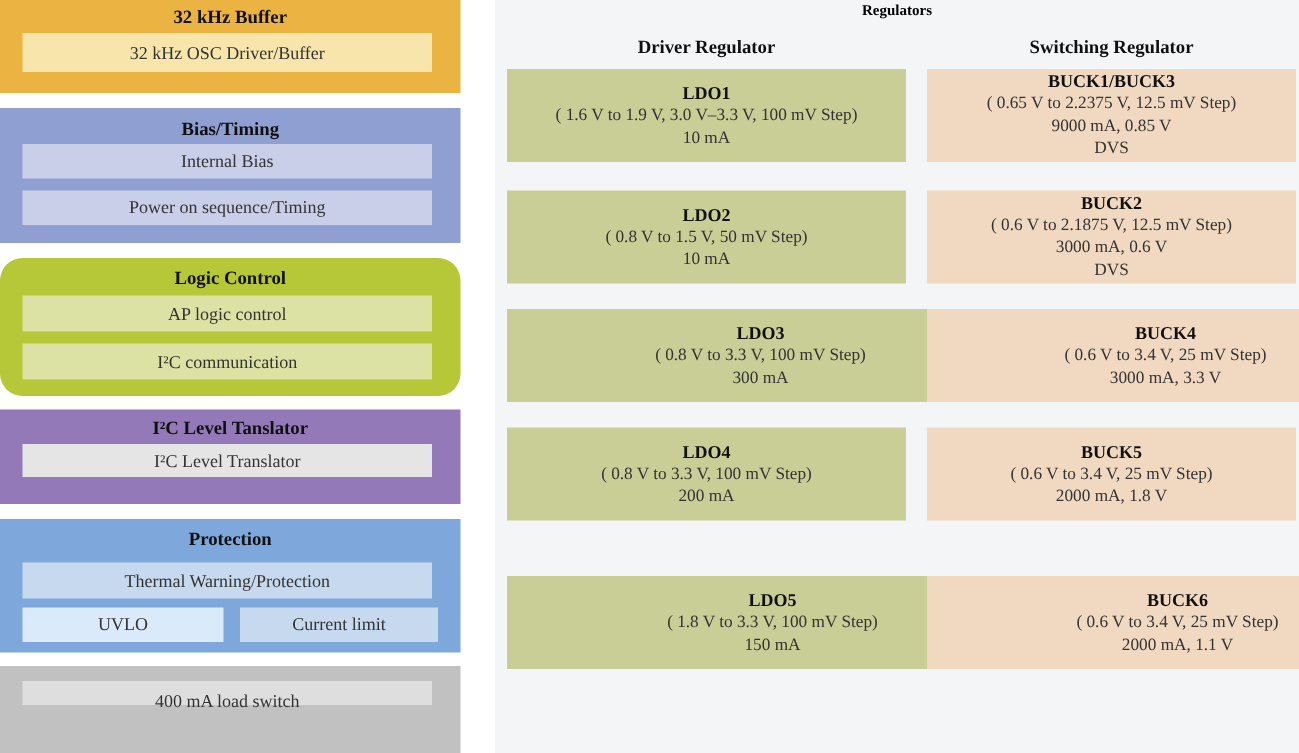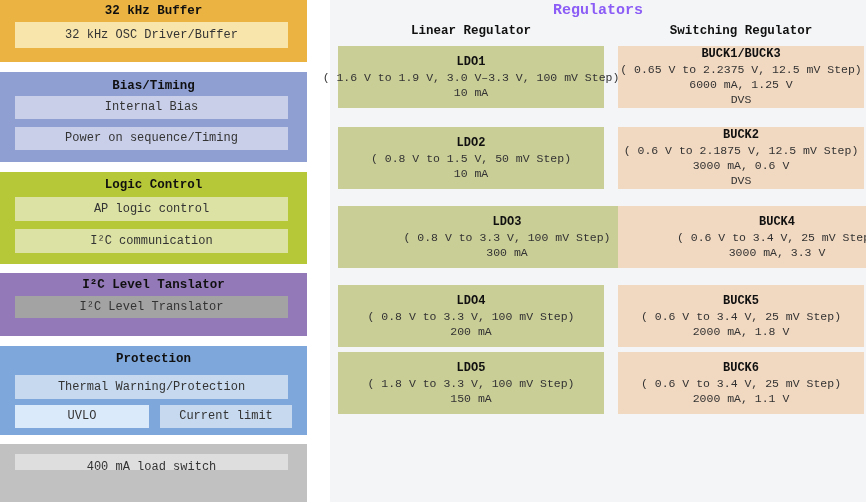--- a/index.html
+++ b/index.html
@@ -1,72 +1,72 @@
 <!DOCTYPE html>
 <html><head>
 <meta charset="utf-8">
 <style>
   html,body { margin:0; padding:0; background:#ffffff; }
   .canvas {
     position:relative; width:866px; height:502px; overflow:hidden;
-    background:#ffffff; font-family:Liberation Mono, monospace;
+    background:#ffffff; font-family:Liberation Serif, serif;
     -webkit-font-smoothing:antialiased;
   }
 
   
   .lsec { position:absolute; left:0; width:307px; }
   .lsec-title {
     position:absolute; left:0; right:0; text-align:center;
     font-weight:bold; font-size:12.5px; color:#101010; white-space:nowrap;
   }
   .lbox {
     position:absolute; left:15px; width:273px; text-align:center;
     font-size:12px; color:#333333; white-space:nowrap;
   }
 
   .sec-buffer     { top:0;     height:62px; background:#eab342; }
   .sec-bias       { top:72px;  height:90px; background:#8f9fd2; }
-  .sec-logic      { top:172px; height:92px; background:#b6c737; }
+  .sec-logic      { top:172px; height:92px; background:#b6c737;border-radius:15px; }
   .sec-i2c        { top:273px; height:63px; background:#9379b7; }
   .sec-protection { top:346px; height:89px; background:#7ea7db; }
   .sec-loadswitch { top:444px; height:58px; background:#c1c1c1; }
 
   .box-buffer     { background:#f8e5ac; }
   .box-bias       { background:#c9cfe9; }
   .box-logic      { background:#dce2a3; }
-  .box-i2c        { background:#a3a3a3; }
+  .box-i2c        { background:#e5e5e5; }
   .box-prot       { background:#c6d9ee; }
   .box-prot-light { background:#dbeafa; }
   .box-gray       { background:#dedede; }
 
   
   .panel {
     position:absolute; left:330px; top:0; width:536px; height:502px;
     background:#f4f5f7;
   }
   .panel-title {
     position:absolute; top:2px; left:0; right:0; text-align:center;
-    font-weight:bold; font-size:15px; color:#8b5cf6;
+    font-weight:bold; font-size:10px; color:#000000;
   }
   .col-header {
     position:absolute; top:24px; text-align:center;
     font-weight:bold; font-size:12.5px; color:#101010; white-space:nowrap;
   }
   .hdr-linear    { left:8px;   width:266px; }
   .hdr-switching { left:288px; width:246px; }
 
   .card {
     position:absolute; display:flex; flex-direction:column;
     align-items:center; justify-content:center;
     height:62px; text-align:center;
   }
   .card-ldo  { left:8px;   width:266px; background:#c9cd96; }
   .card-buck { left:288px; width:246px; background:#f1d8c0; }
   .row-0 { top:46px; }  .row-1 { top:127px; } .row-2 { top:206px;padding-left:36px; }
-  .row-3 { top:285px;text-align:center; } .row-4 { top:352px; }
+  .row-3 { top:285px;text-align:center; } .row-4 { top:384px;padding-left:44px; }
 
   .card-name { font-weight:bold; font-size:12px; line-height:15px; color:#101010; white-space:nowrap; }
   .card-line { font-size:11.5px; line-height:15px; color:#333333; white-space:nowrap; }
 </style>
 </head>
 <body>
 
 <div class="canvas">
 
   <div class="lsec sec-buffer">
@@ -97,21 +97,21 @@
     <div class="lbox box-prot-light" style="top:59px; height:23px; line-height:23px; left:15px; width:134px">UVLO</div>
     <div class="lbox box-prot" style="top:59px; height:23px; line-height:23px; left:160px; width:132px">Current limit</div>
   </div>
 
   <div class="lsec sec-loadswitch">
     <div class="lbox box-gray" style="top:10px; height:16px; line-height:26px">400 mA load switch</div>
   </div>
 
   <div class="panel">
     <div class="panel-title">Regulators</div>
-    <div class="col-header hdr-linear">Linear Regulator</div>
+    <div class="col-header hdr-linear">Driver Regulator</div>
     <div class="col-header hdr-switching">Switching Regulator</div>
 
     <div class="card card-ldo row-0">
       <div class="card-name">LDO1</div>
       <div class="card-line">( 1.6 V to 1.9 V, 3.0 V–3.3 V, 100 mV Step)</div>
       <div class="card-line">10 mA</div>
     </div>
     <div class="card card-ldo row-1">
       <div class="card-name">LDO2</div>
       <div class="card-line">( 0.8 V to 1.5 V, 50 mV Step)</div>
@@ -129,21 +129,21 @@
     </div>
     <div class="card card-ldo row-4">
       <div class="card-name">LDO5</div>
       <div class="card-line">( 1.8 V to 3.3 V, 100 mV Step)</div>
       <div class="card-line">150 mA</div>
     </div>
 
     <div class="card card-buck row-0">
       <div class="card-name">BUCK1/BUCK3</div>
       <div class="card-line">( 0.65 V to 2.2375 V, 12.5 mV Step)</div>
-      <div class="card-line">6000 mA, 1.25 V</div>
+      <div class="card-line">9000 mA, 0.85 V</div>
       <div class="card-line">DVS</div>
     </div>
     <div class="card card-buck row-1">
       <div class="card-name">BUCK2</div>
       <div class="card-line">( 0.6 V to 2.1875 V, 12.5 mV Step)</div>
       <div class="card-line">3000 mA, 0.6 V</div>
       <div class="card-line">DVS</div>
     </div>
     <div class="card card-buck row-2">
       <div class="card-name">BUCK4</div>

